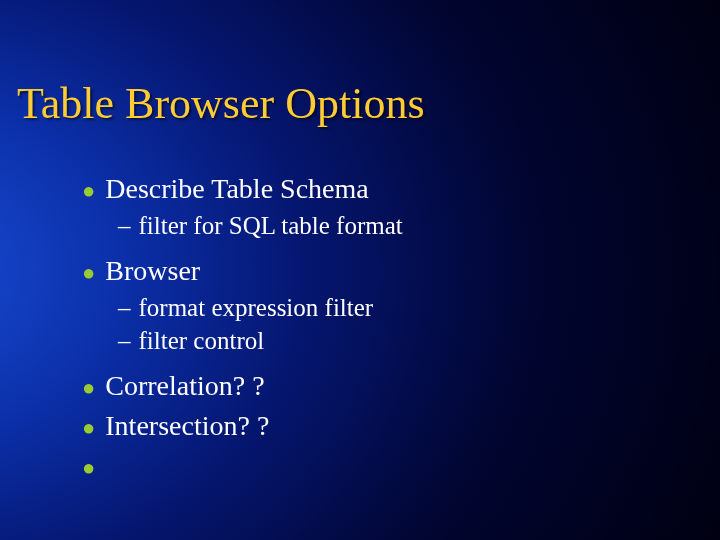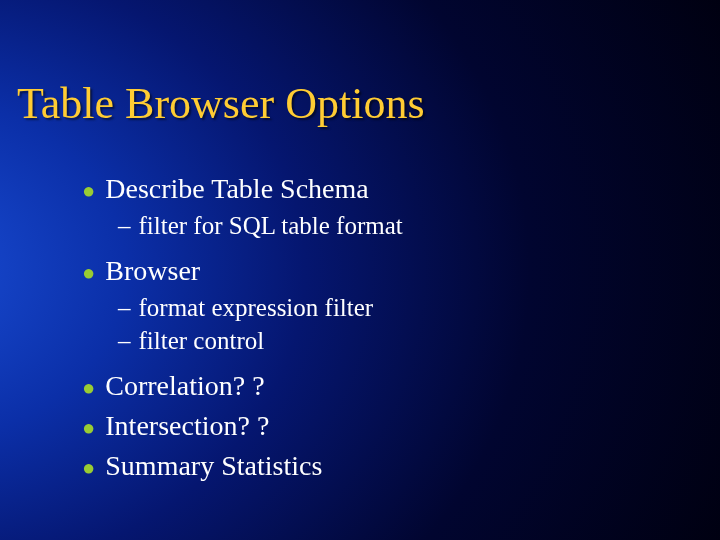--- a/index.html
+++ b/index.html
@@ -92,17 +92,16 @@
     <div class="l1">
       <span class="bullet">●</span>
       <span>Correlation? ?</span>
     </div>
     <div class="l1">
       <span class="bullet">●</span>
       <span>Intersection? ?</span>
     </div>
     <div class="l1">
       <span class="bullet">●</span>
-      <span>Summary Statistics</span>
     </div>
 
   </div>
 </div>
 
 </body></html>

